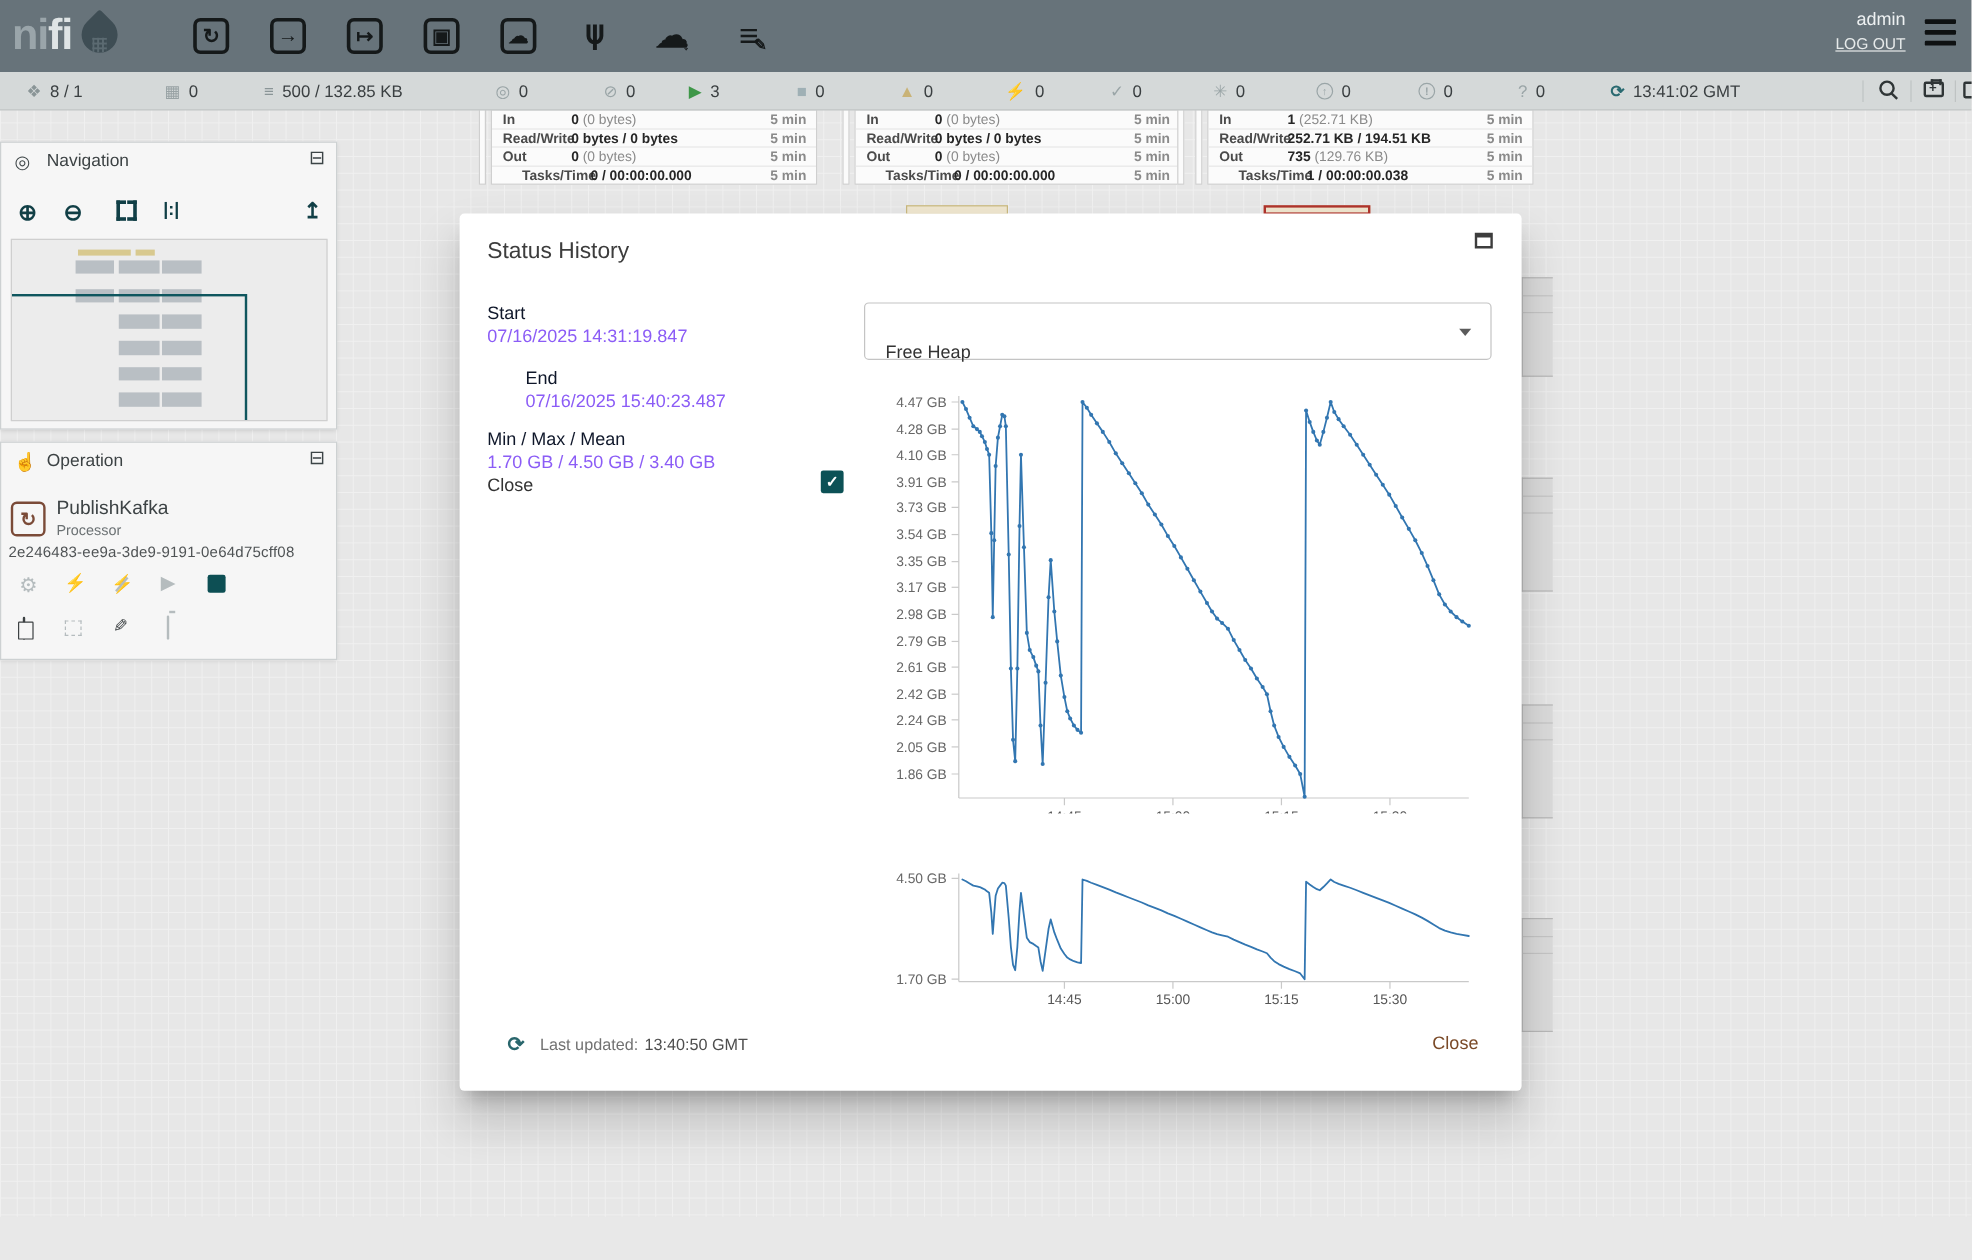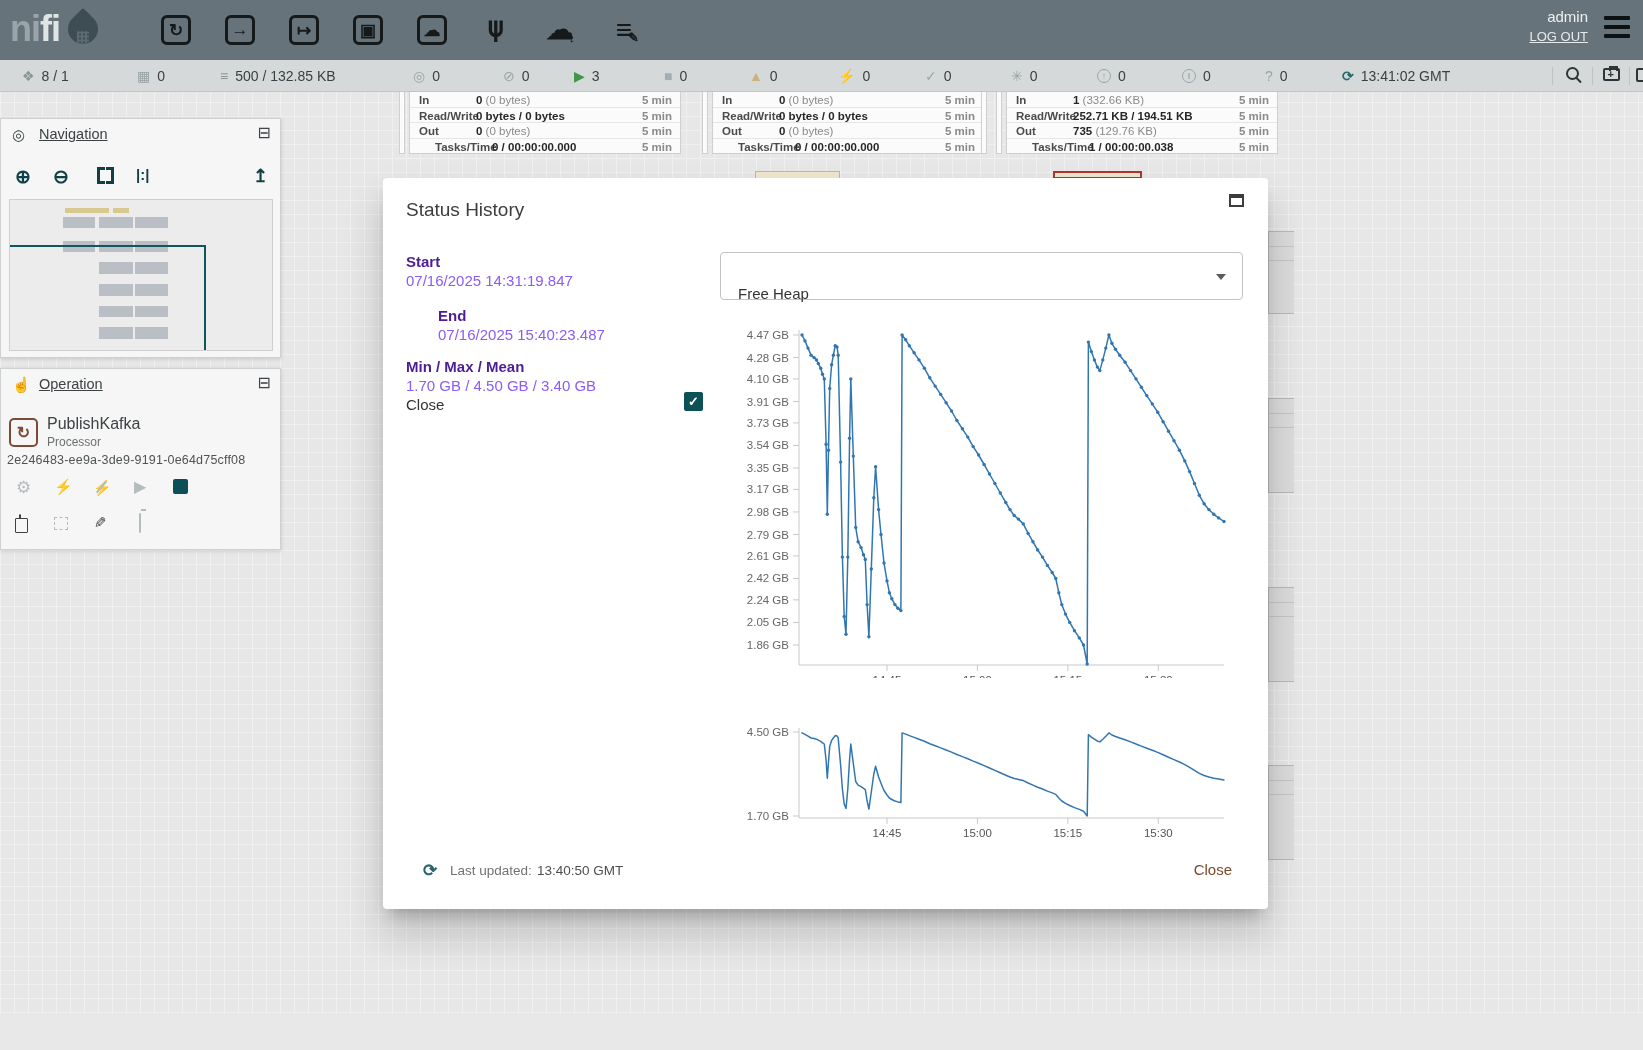--- a/index.html
+++ b/index.html
@@ -61,21 +61,21 @@
              bottom:-3px; right:-5px; transform:rotate(45deg); }
   .icon-kit { position:absolute; top:8px; width:17px; height:13px; border:2px solid #2f3536; border-radius:2px; cursor:pointer; }
   .icon-kit::before { content:""; position:absolute; left:4px; top:-4px; width:5px; height:3px; border:2px solid #2f3536; border-bottom:none; }
   .icon-kit::after { content:"+"; position:absolute; left:2.5px; top:-2px; font-size:11px; font-weight:bold; color:#2f3536; }
   .icon-partial { position:absolute; top:8px; width:14px; height:14px; border:2px solid #2f3536; border-radius:2px; cursor:pointer; }
 
   
   .panel { position:absolute; background:#f6f6f6; border:1px solid #cdd1d2; box-shadow:0 1px 4px rgba(0,0,0,.15); }
   .panel-hd { position:relative; height:30px; }
   .panel-hd .p-ico { position:absolute; left:11px; top:7px; font-size:15px; color:#3c4446; }
-  .panel-hd .p-title { position:absolute; left:38px; top:7px; font-size:14.5px; color:#3c4244;text-decoration:underline; }
+  .panel-hd .p-title { position:absolute; left:38px; top:7px; font-size:14.5px; color:#3c4244; }
   .panel-hd .p-collapse { position:absolute; right:9px; top:6px; font-size:16px; color:#3c4446; cursor:pointer; line-height:1; }
   .nav-tools { position:absolute; left:0; top:44px; width:100%; height:34px; }
   .nav-btn { position:absolute; color:#113f46; font-weight:bold; cursor:pointer; }
   .bracket { position:relative; display:inline-block; width:17px; height:17px; }
   .bracket::before { content:""; position:absolute; left:0; top:0; bottom:0; width:5px;
       border:3px solid #113f46; border-right:none; }
   .bracket::after { content:""; position:absolute; right:0; top:0; bottom:0; width:5px;
       border:3px solid #113f46; border-left:none; }
   .minimap { position:absolute; left:8px; top:80px; width:264px; height:152px; background:#ececec; border:1px solid #cfcfcf; overflow:hidden; }
   .mm-rect { position:absolute; background:#b9bfc4; }
@@ -99,21 +99,21 @@
   .icon-trash::before { content:""; position:absolute; left:1px; top:-6px; width:5px; height:2px; background:#b5bcbe; }
   .bolt-slash { position:relative; }
   .bolt-slash::after { content:""; position:absolute; left:1px; top:7px; width:15px; height:2px; background:#b5bcbe; transform:rotate(-50deg); }
 
   
   .dialog { position:absolute; left:383px; top:178px; width:885px; height:731px; background:#fff; border-radius:4px;
      box-shadow:0 11px 15px -7px rgba(0,0,0,.25), 0 24px 38px 3px rgba(0,0,0,.16); }
   .dlg-title { position:absolute; left:23px; top:21px; font-size:19px; color:#3d3d3d; font-weight:500; }
   .dlg-max { position:absolute; right:24px; top:16px; width:15px; height:13px; border:2px solid #3d3d3d; border-top:4px solid #3d3d3d; cursor:pointer; }
   .fgroup { position:absolute; left:23px; width:300px; }
-  .flabel { font-size:15px; color:#4c1d95; line-height:19px;font-weight:bold; }
+  .flabel { font-size:15px; color:#0f172a; line-height:19px; }
   .fvalue { font-size:15px; color:#8b5cf6; line-height:19px; }
   .series-label { position:absolute; left:23px; top:218px; font-size:15px; color:#333; }
   .cbx { position:absolute; left:301px; top:214px; width:19px; height:19px; background:#0c5156; border-radius:2px;
      color:#fff; font-size:13px; font-weight:bold; display:flex; align-items:center; justify-content:center; cursor:pointer; }
   .dropdown { position:absolute; left:337px; top:74px; width:523px; height:48px; border:1px solid #c4c4c4; border-radius:4px;
      display:flex; align-items:center; cursor:pointer; background:#fff; }
   .dropdown .dd-label { margin-left:17px; font-size:15px; color:#333;margin-top:34px; }
   .dd-caret { position:absolute; right:16px; top:21px; width:0; height:0; border-left:5.5px solid transparent;
      border-right:5.5px solid transparent; border-top:6px solid #5b5b5b; }
   .chart-svg { position:absolute; left:357px; }
@@ -170,21 +170,21 @@
           </div>
           <div class="stat-row">
             <span class="stat-label">Tasks/Time</span>
             <span class="stat-value">0 / 00:00:00.000</span>
             <span class="stat-win">5 min</span>
           </div>
         </div>
         <div class="stat-table" style="left: 1006px; top: 31px;">
           <div class="stat-row">
             <span class="stat-label">In</span>
-            <span class="stat-value">1 <span class="paren">(332.66 KB)</span></span>
+            <span class="stat-value">1 <span class="paren">(252.71 KB)</span></span>
             <span class="stat-win">5 min</span>
           </div>
           <div class="stat-row">
             <span class="stat-label">Read/Write</span>
             <span class="stat-value">252.71 KB / 194.51 KB</span>
             <span class="stat-win">5 min</span>
           </div>
           <div class="stat-row">
             <span class="stat-label">Out</span>
             <span class="stat-value">735 <span class="paren">(129.76 KB)</span></span>

